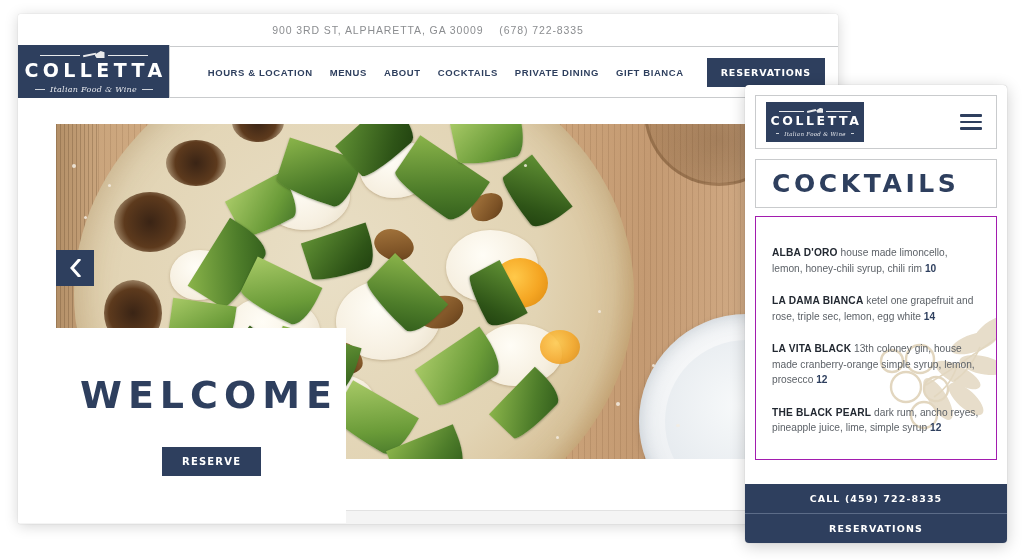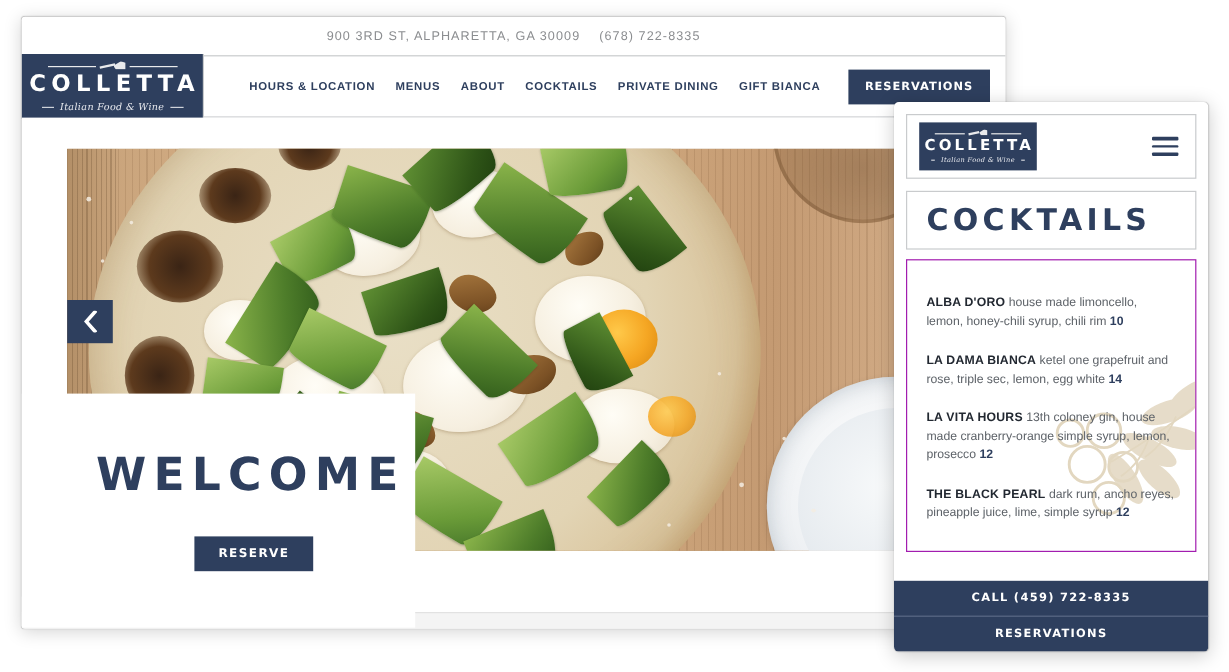--- a/index.html
+++ b/index.html
@@ -437,21 +437,21 @@
           <b>ALBA D'ORO</b>
           <span>house made limoncello, lemon, honey-chili syrup, chili rim</span>
           <span class="price">10</span>
         </div>
         <div class="m-item">
           <b>LA DAMA BIANCA</b>
           <span>ketel one grapefruit and rose, triple sec, lemon, egg white</span>
           <span class="price">14</span>
         </div>
         <div class="m-item">
-          <b>LA VITA HOURS</b>
+          <b>LA VITA BLACK</b>
           <span>13th coloney gin, house made cranberry-orange simple syrup, lemon, prosecco</span>
           <span class="price">12</span>
         </div>
         <div class="m-item">
           <b>THE BLACK PEARL</b>
           <span>dark rum, ancho reyes, pineapple juice, lime, simple syrup</span>
           <span class="price">12</span>
         </div>
       </div>
     </div>

